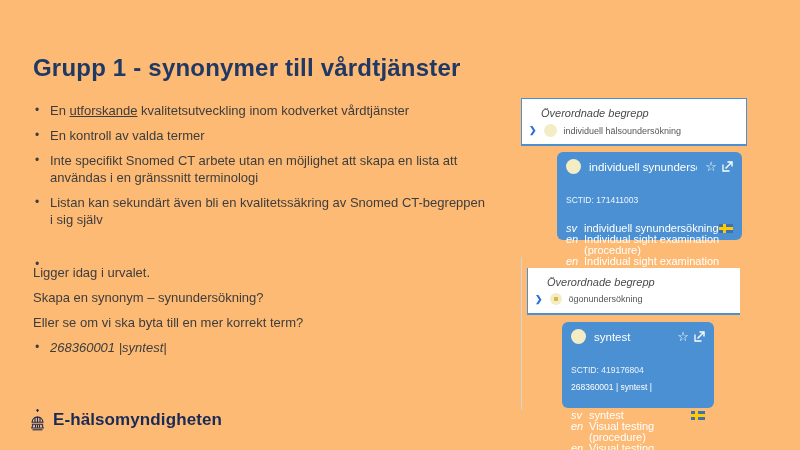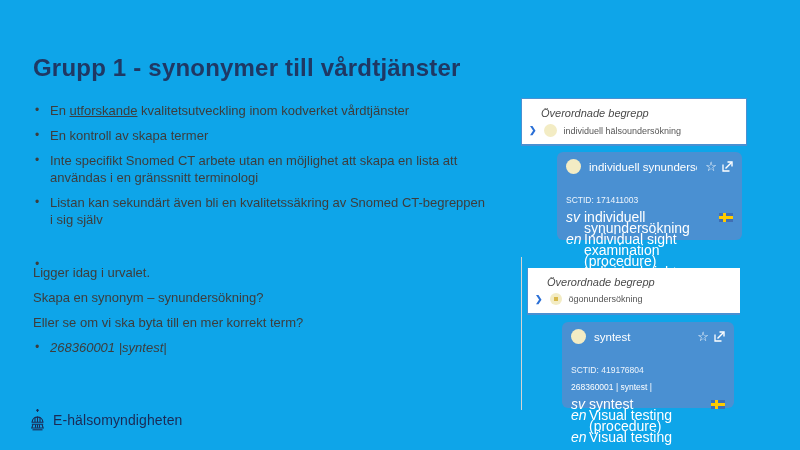--- a/index.html
+++ b/index.html
@@ -1,18 +1,18 @@
 <!DOCTYPE html>
 <html><head>
 <meta charset="utf-8">
 <style>
   * { box-sizing: border-box; }
   html, body { margin: 0; padding: 0; background: #ffffff; }
   .slide {
-    position: relative; width: 800px; height: 450px; background: #0ea5e9;
+    position: relative; width: 800px; height: 450px; background: #fdba74;
     font-family: "Liberation Sans", sans-serif; overflow: hidden;
   }
   .title {
     position: absolute; left: 33px; top: 54px; margin: 0;
     font-size: 24px; font-weight: 700; color: #1f3864; letter-spacing: 0.2px;
   }
   .content {
     position: absolute; left: 33px; top: 102px; width: 455px;
     color: #3d3d3d; font-size: 13px; line-height: 17px;
   }
@@ -40,58 +40,58 @@
   .inner-sq { position: absolute; left: 4px; top: 4px; width: 4px; height: 4px; background: #d9b84a; }
   .panel-item { font-size: 9px; color: #555; }
 
   .vline { position: absolute; left: 521px; top: 257px; width: 1px; height: 153px; background: #d4d4d4; }
 
   .card {
     position: absolute; background: #4a90d2; border-radius: 6px; color: #fff;
     padding: 7px 9px 6px 9px;
   }
   .card-a { left: 557px; top: 152px; width: 185px; height: 88px; }
-  .card-b { left: 562px; top: 322px; width: 172px; height: 86px; }
+  .card-b { left: 562px; top: 322px; width: 152px; height: 86px; }
   .card-head { display: flex; align-items: center; gap: 8px; }
   .card-circle { width: 15px; height: 15px; border-radius: 50%; background: #f3ecc4; flex: none; }
   .card-title { font-size: 11.5px; flex: 1; white-space: nowrap; overflow: hidden; }
   .head-icons { display: flex; align-items: center; gap: 5px; flex: none; }
   .star { font-size: 13px; line-height: 1; cursor: pointer; }
   .ext { line-height: 0; cursor: pointer; }
   .card-sctid { font-size: 8.5px; margin-top: 21px; color: #eef5fc; }
   .card-fsn { font-size: 8.5px; margin-top: 7px; }
-  .card-rows { margin-top: 7px; font-size: 14px; }
+  .card-rows { margin-top: 18px; font-size: 11px; }
   .lang-row { display: flex; gap: 6px; line-height: 11px; position: relative; }
   .lang-code { font-style: italic; width: 12px; flex: none; }
   .flag {
     position: absolute; right: 0; top: 1px; width: 14px; height: 9px;
     background-color: #3f6fb5;
     background-image:
       linear-gradient(to right, transparent 4px, #fecb00 4px, #fecb00 7px, transparent 7px),
       linear-gradient(to bottom, transparent 3px, #fecb00 3px, #fecb00 6px, transparent 6px);
   }
 
   .logo { position: absolute; left: 28px; top: 408px; display: flex; align-items: center; gap: 6px; color: #1b2a55; }
-  .logo-text { font-size: 14px; font-weight: 400; letter-spacing: 0.1px; }
+  .logo-text { font-size: 17px; font-weight: 700; letter-spacing: 0.1px; }
 </style>
 </head>
 <body>
 
 <div class="slide">
 
   <h1 class="title">Grupp 1 - synonymer till vårdtjänster</h1>
 
   <div class="content">
     <div class="bullet">
       <span class="marker">•</span>
       <span><span>En </span><span class="u">utforskande</span><span> kvalitetsutveckling inom kodverket vårdtjänster</span></span>
     </div>
     <div class="bullet">
       <span class="marker">•</span>
-      <span>En kontroll av skapa termer</span>
+      <span>En kontroll av valda termer</span>
     </div>
     <div class="bullet">
       <span class="marker">•</span>
       <span>Inte specifikt Snomed CT arbete utan en möjlighet att skapa en lista att användas i en gränssnitt terminologi</span>
     </div>
     <div class="bullet">
       <span class="marker">•</span>
       <span>Listan kan sekundärt även bli en kvalitetssäkring av Snomed CT-begreppen i sig själv</span>
     </div>
     <div class="gap"></div>

